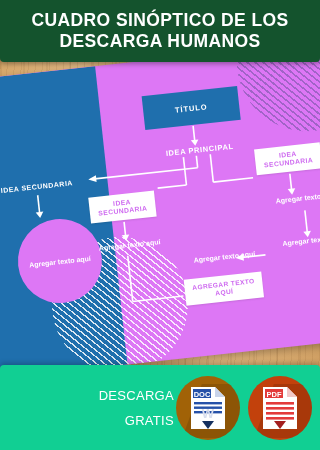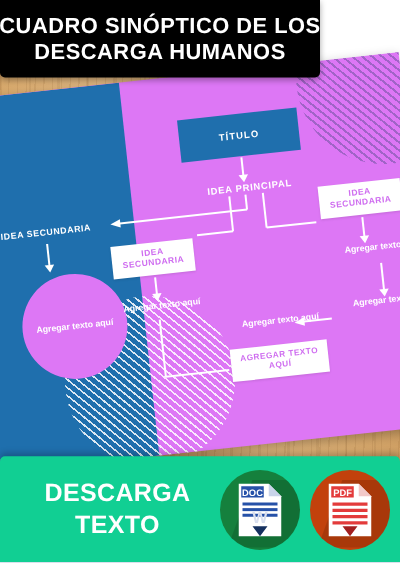--- a/index.html
+++ b/index.html
@@ -18,23 +18,23 @@
     width: 320px;
     height: 450px;
     overflow: hidden;
     background: #ffffff;
   }
 
   
   #header-banner {
     position: absolute;
     left: 0; top: 0;
-    width: 256px;
+    width: 320px;
     height: 62px;
-    background: #000000;
+    background: #14532d;
     border-radius: 0 0 4px 4px;
     display: flex;
     flex-direction: column;
     align-items: center;
     justify-content: center;
     z-index: 40;
     box-shadow: 0 2px 5px rgba(0,0,0,0.35);
   }
   .header-line {
     color: #ffffff;
@@ -245,39 +245,39 @@
     display: flex;
     align-items: center;
     box-shadow: 0 -2px 5px rgba(0,0,0,0.22);
   }
   #footer-text {
     margin-left: 14px;
     width: 160px;
   }
   .footer-line {
     color: #ffffff;
-    font-size: 20px;
-    font-weight: bold;
+    font-size: 13px;
+    font-weight: normal;
     line-height: 25px;
     letter-spacing: 0.3px;
-    text-align: center;
+    text-align: right;
   }
   #download-icons {
     display: flex;
     gap: 8px;
     margin-left: 2px;
   }
   .dl-badge {
     width: 64px;
     height: 64px;
     border-radius: 50%;
     position: relative;
     overflow: hidden;
   }
-  #badge-doc { background: #15803d; text-decoration: underline; }
+  #badge-doc { background: #a16207; text-decoration: underline; }
   #badge-pdf { background: #c2410c; }
   .badge-shadow {
     position: absolute;
     right: -6px; top: 8px;
     width: 54px; height: 54px;
     background: rgba(0,0,0,0.13);
     transform: skewX(-20deg);
   }
   .doc-svg {
     position: absolute;
@@ -379,21 +379,21 @@
   </div>
 
   <div id="header-banner">
     <div class="header-line">CUADRO SINÓPTICO DE LOS</div>
     <div class="header-line">DESCARGA HUMANOS</div>
   </div>
 
   <div id="footer-banner">
     <div id="footer-text">
       <div class="footer-line">DESCARGA</div>
-      <div class="footer-line">TEXTO</div>
+      <div class="footer-line">GRATIS</div>
     </div>
 
     <div id="download-icons">
 
       <div class="dl-badge" id="badge-doc">
         <div class="badge-shadow"></div>
         <svg class="doc-svg" width="38" height="46" viewBox="0 0 38 46">
           <path d="M2 2 h24 l10 10 v32 h-34 z" fill="#ffffff"></path>
           <path d="M26 2 v10 h10 z" fill="#c9d4ea"></path>
           <rect x="4" y="4" width="18" height="9" fill="#2651a8"></rect>

